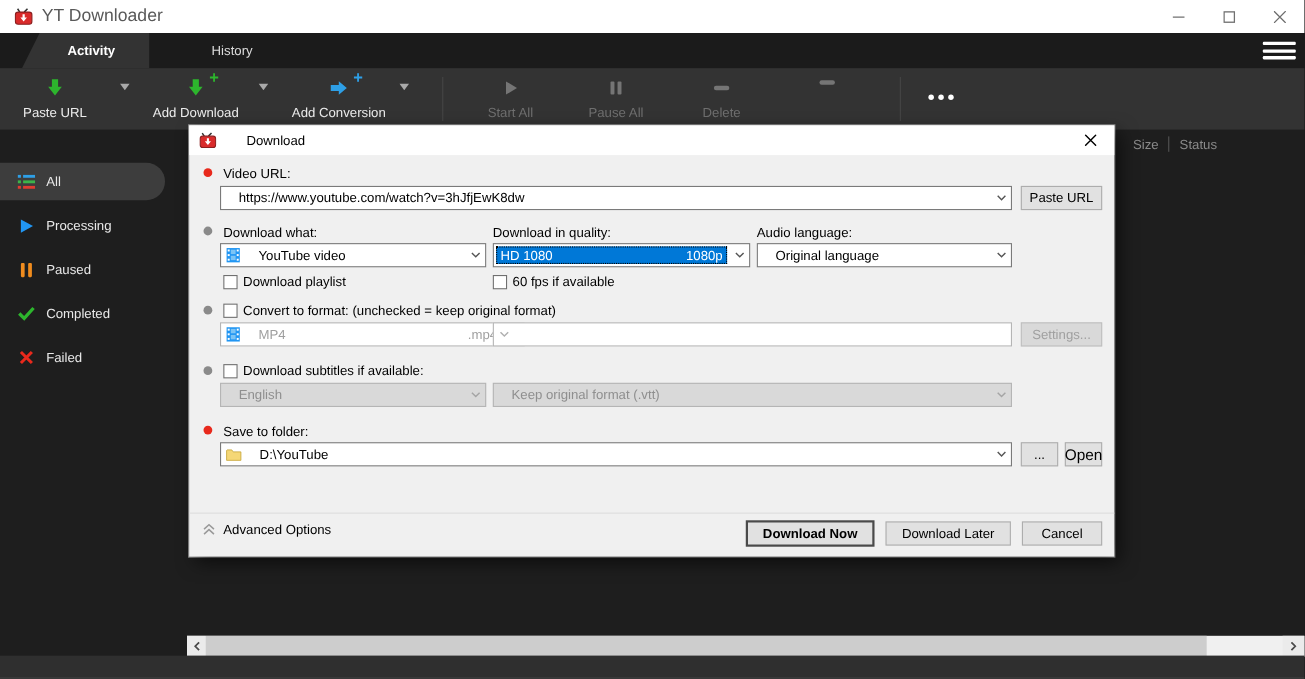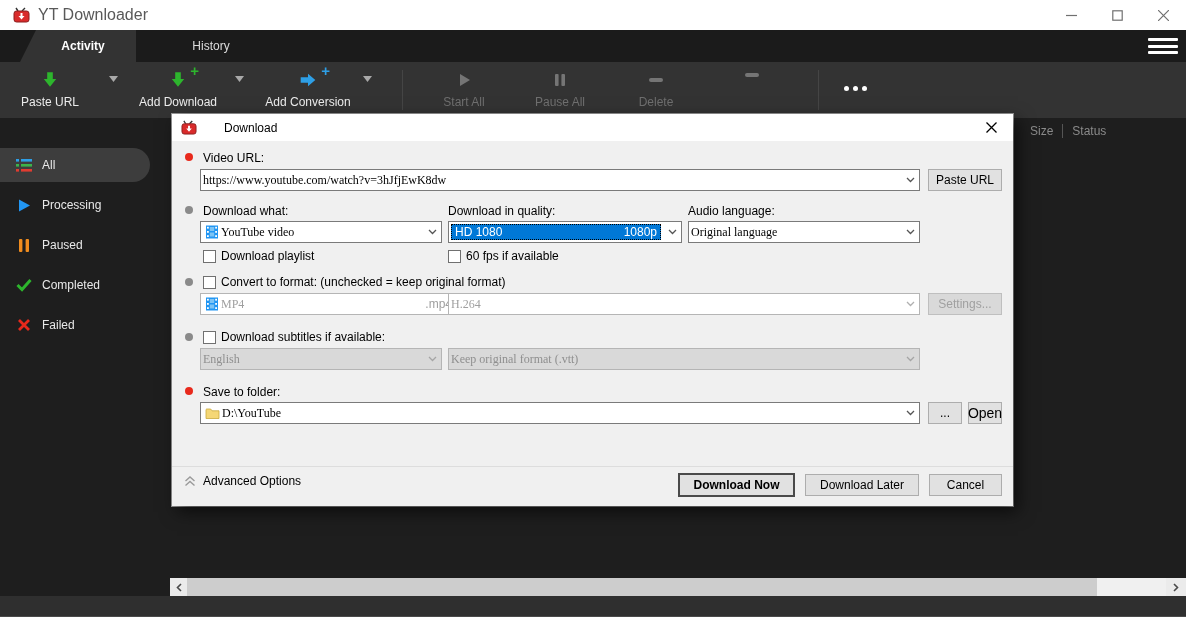--- a/index.html
+++ b/index.html
@@ -59,21 +59,21 @@
   .dlg-title { position:absolute; left:0; top:0; width:100%; height:27px; background:#ffffff; display:flex; align-items:center;gap:20px; }
   .dlg-title .dico { margin-left:9px; display:flex; }
   .dlg-title .dtext { margin-left:7px; color:#000; }
   .dlg-close { position:absolute; right:6px; top:0; width:32px; height:27px; display:flex; align-items:center; justify-content:center; }
 
   .dot { position:absolute; width:8px; height:8px; border-radius:50%; }
   .dot.red { background:#e8291c; } .dot.gray { background:#8a8a8a; }
   .dlabel { position:absolute; color:#000; white-space:nowrap; }
 
   .combo { position:absolute; height:22px; background:#ffffff; border:1px solid #7a7a7a; display:flex; align-items:center; }
-  .combo .ctext { flex:1; padding:0 2px; color:#000; white-space:nowrap; overflow:hidden;font-family:Liberation Serif, serif; }
+  .combo .ctext { flex:1; padding:0 16px; color:#000; white-space:nowrap; overflow:hidden; }
   .combo .cchev { width:18px; height:100%; display:flex; align-items:center; justify-content:center; }
   .combo .cicon { margin-left:4px; display:flex; }
   .combo.dis-white { border-color:#b5b5b5; }
   .combo.dis-white .ctext { color:#9f9f9f; }
   .combo.dis-gray { background:#d9d9d9; border-color:#b5b5b5; }
   .combo.dis-gray .ctext { color:#8f8f8f; }
   .combo .cext { color:#9f9f9f; padding-right:6px; }
 
   .combo.focused .sel-fill { position:absolute; left:2px; top:2px; bottom:2px; right:20px; background:#0078d7;
       display:flex; align-items:center; justify-content:space-between; padding:0 4px; color:#fff;
@@ -409,21 +409,20 @@
       </span>
       <span class="ctext">MP4</span>
       <span class="cext">.mp4</span>
       <span class="cchev">
         <svg width="9" height="6" viewBox="0 0 9 6">
             <path d="M1 1 L4.5 4.5 L8 1" stroke="#b0b0b0" stroke-width="1.3" fill="none"></path>
           </svg>
       </span>
     </div>
     <div class="combo dis-white" style="left:276px; top:179px; width:472px;">
-      <span class="ctext">H.264</span>
       <span class="cchev">
         <svg width="9" height="6" viewBox="0 0 9 6">
             <path d="M1 1 L4.5 4.5 L8 1" stroke="#b0b0b0" stroke-width="1.3" fill="none"></path>
           </svg>
       </span>
     </div>
     <div class="btn disabled" style="left:756px; top:179px; width:74px;">
       <span>Settings...</span>
     </div>
 

